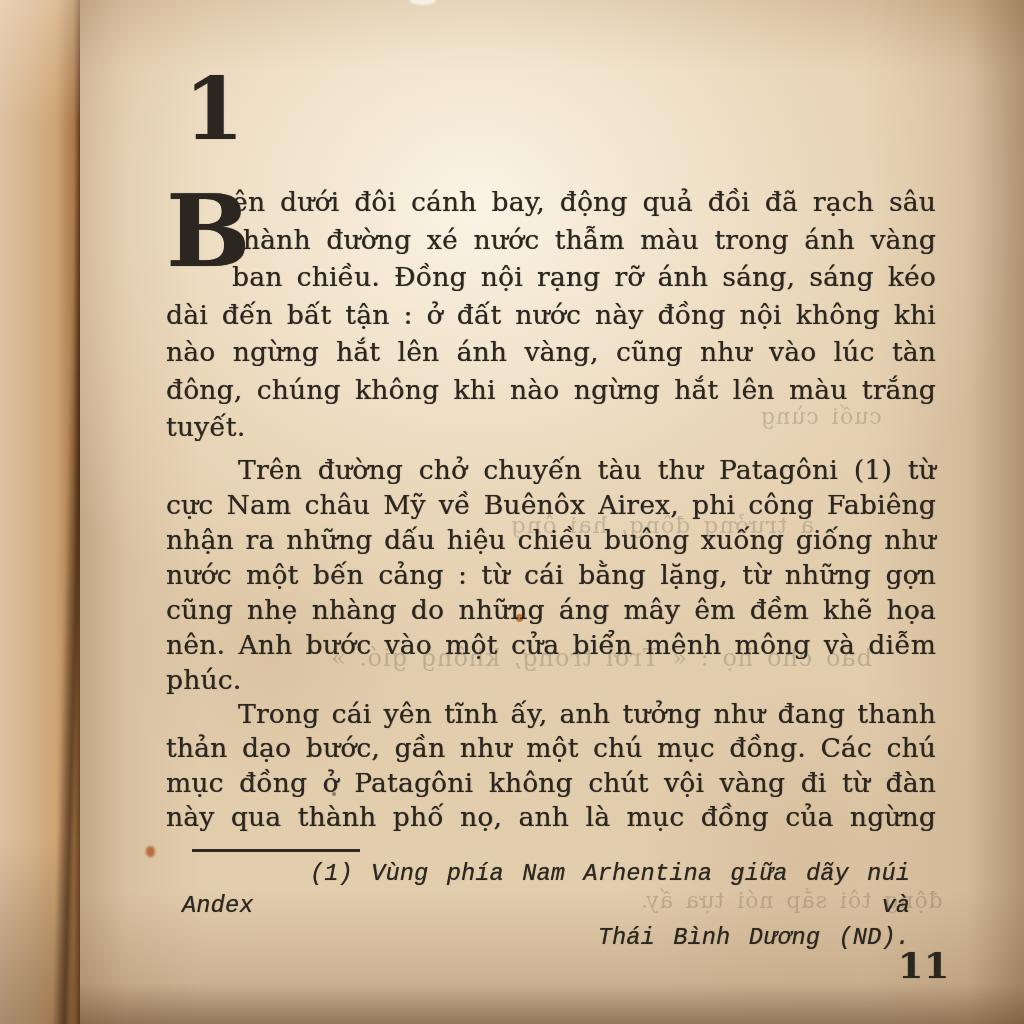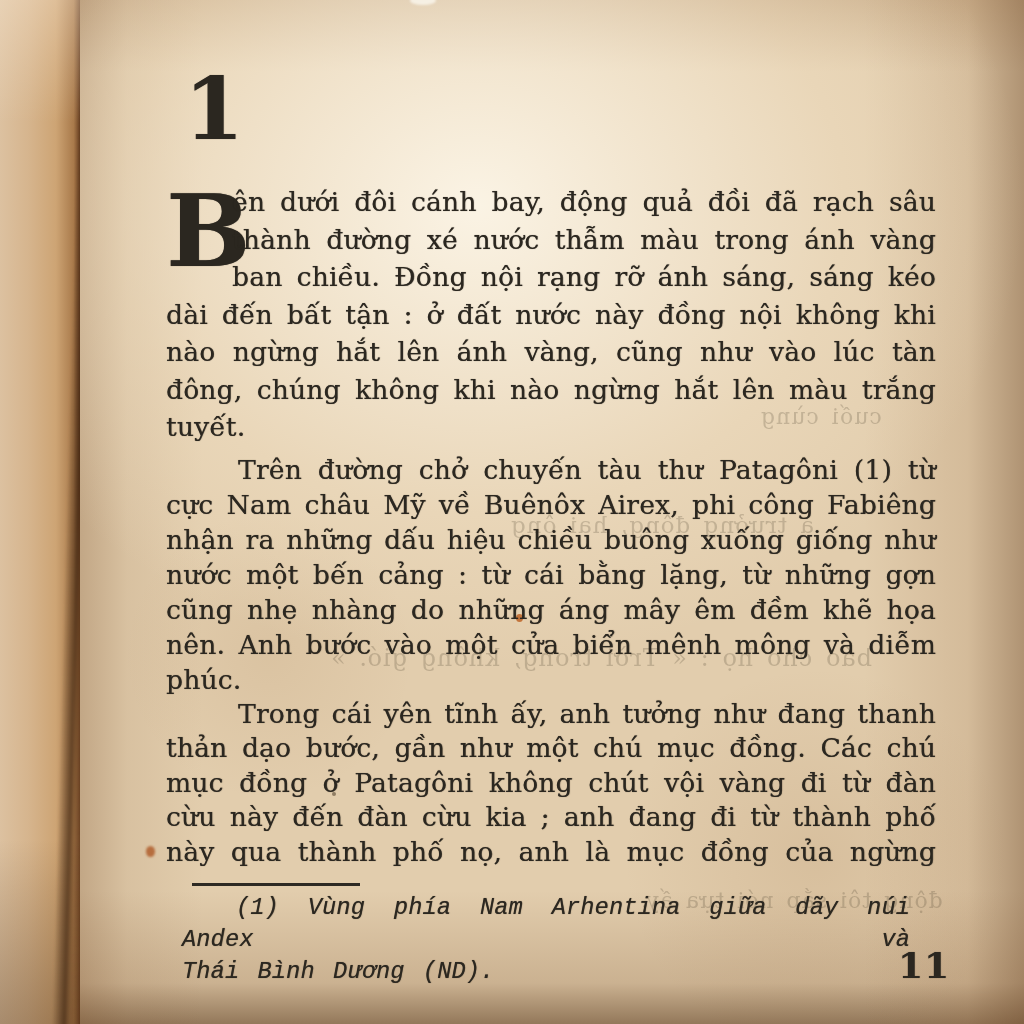--- a/index.html
+++ b/index.html
@@ -55,21 +55,21 @@
   .p2{margin-top:6px;}
   .p3{}
   .indent .line:first-child{text-indent:72px;}
   .dropcap{
     float:left;width:66px;height:110px;font-size:100px;line-height:96px;
     font-weight:bold;
   }
   
   .fnrule{width:168px;height:0;border-top:3px solid #2e2a23;margin:14px 0 6px 26px;}
   .footnote{margin-left:16px;width:728px;font-style:italic;font-family:Liberation Mono, monospace;}
-  .footnote .line{font-size:23.5px;line-height:32px;word-spacing:4px;}
+  .footnote .line{font-size:23.5px;line-height:32px;word-spacing:4px;text-align:right;}
   .footnote .line:first-child{text-indent:54px;}
   .pagenum{
     position:absolute;left:818px;top:944px;font-size:36px;font-weight:bold;
     letter-spacing:1px;
   }
   
   .ghost{
     position:absolute;transform:scaleX(-1);color:rgba(70,58,40,0.22);
     font-size:23px;font-style:normal;white-space:nowrap;filter:blur(0.6px);
     letter-spacing:1px;word-spacing:4px;
@@ -126,21 +126,20 @@
         <div class="line just">nước một bến cảng : từ cái bằng lặng, từ những gợn</div>
         <div class="line just">cũng nhẹ nhàng do những áng mây êm đềm khẽ họa</div>
         <div class="line just">nên. Anh bước vào một cửa biển mênh mông và diễm</div>
         <div class="line">phúc.</div>
       </div>
 
       <div class="para p3 indent">
         <div class="line just">Trong cái yên tĩnh ấy, anh tưởng như đang thanh</div>
         <div class="line just">thản dạo bước, gần như một chú mục đồng. Các chú</div>
         <div class="line just">mục đồng ở Patagôni không chút vội vàng đi từ đàn</div>
-        <div class="line just">cừu này đến đàn cừu kia ; anh đang đi từ thành phố</div>
         <div class="line just">này qua thành phố nọ, anh là mục đồng của ngừng</div>
       </div>
 
       <div class="fnrule"></div>
 
       <div class="footnote">
         <div class="line just">(1) Vùng phía Nam Arhentina giữa dãy núi Andex và</div>
         <div class="line">Thái Bình Dương (ND).</div>
       </div>
 

